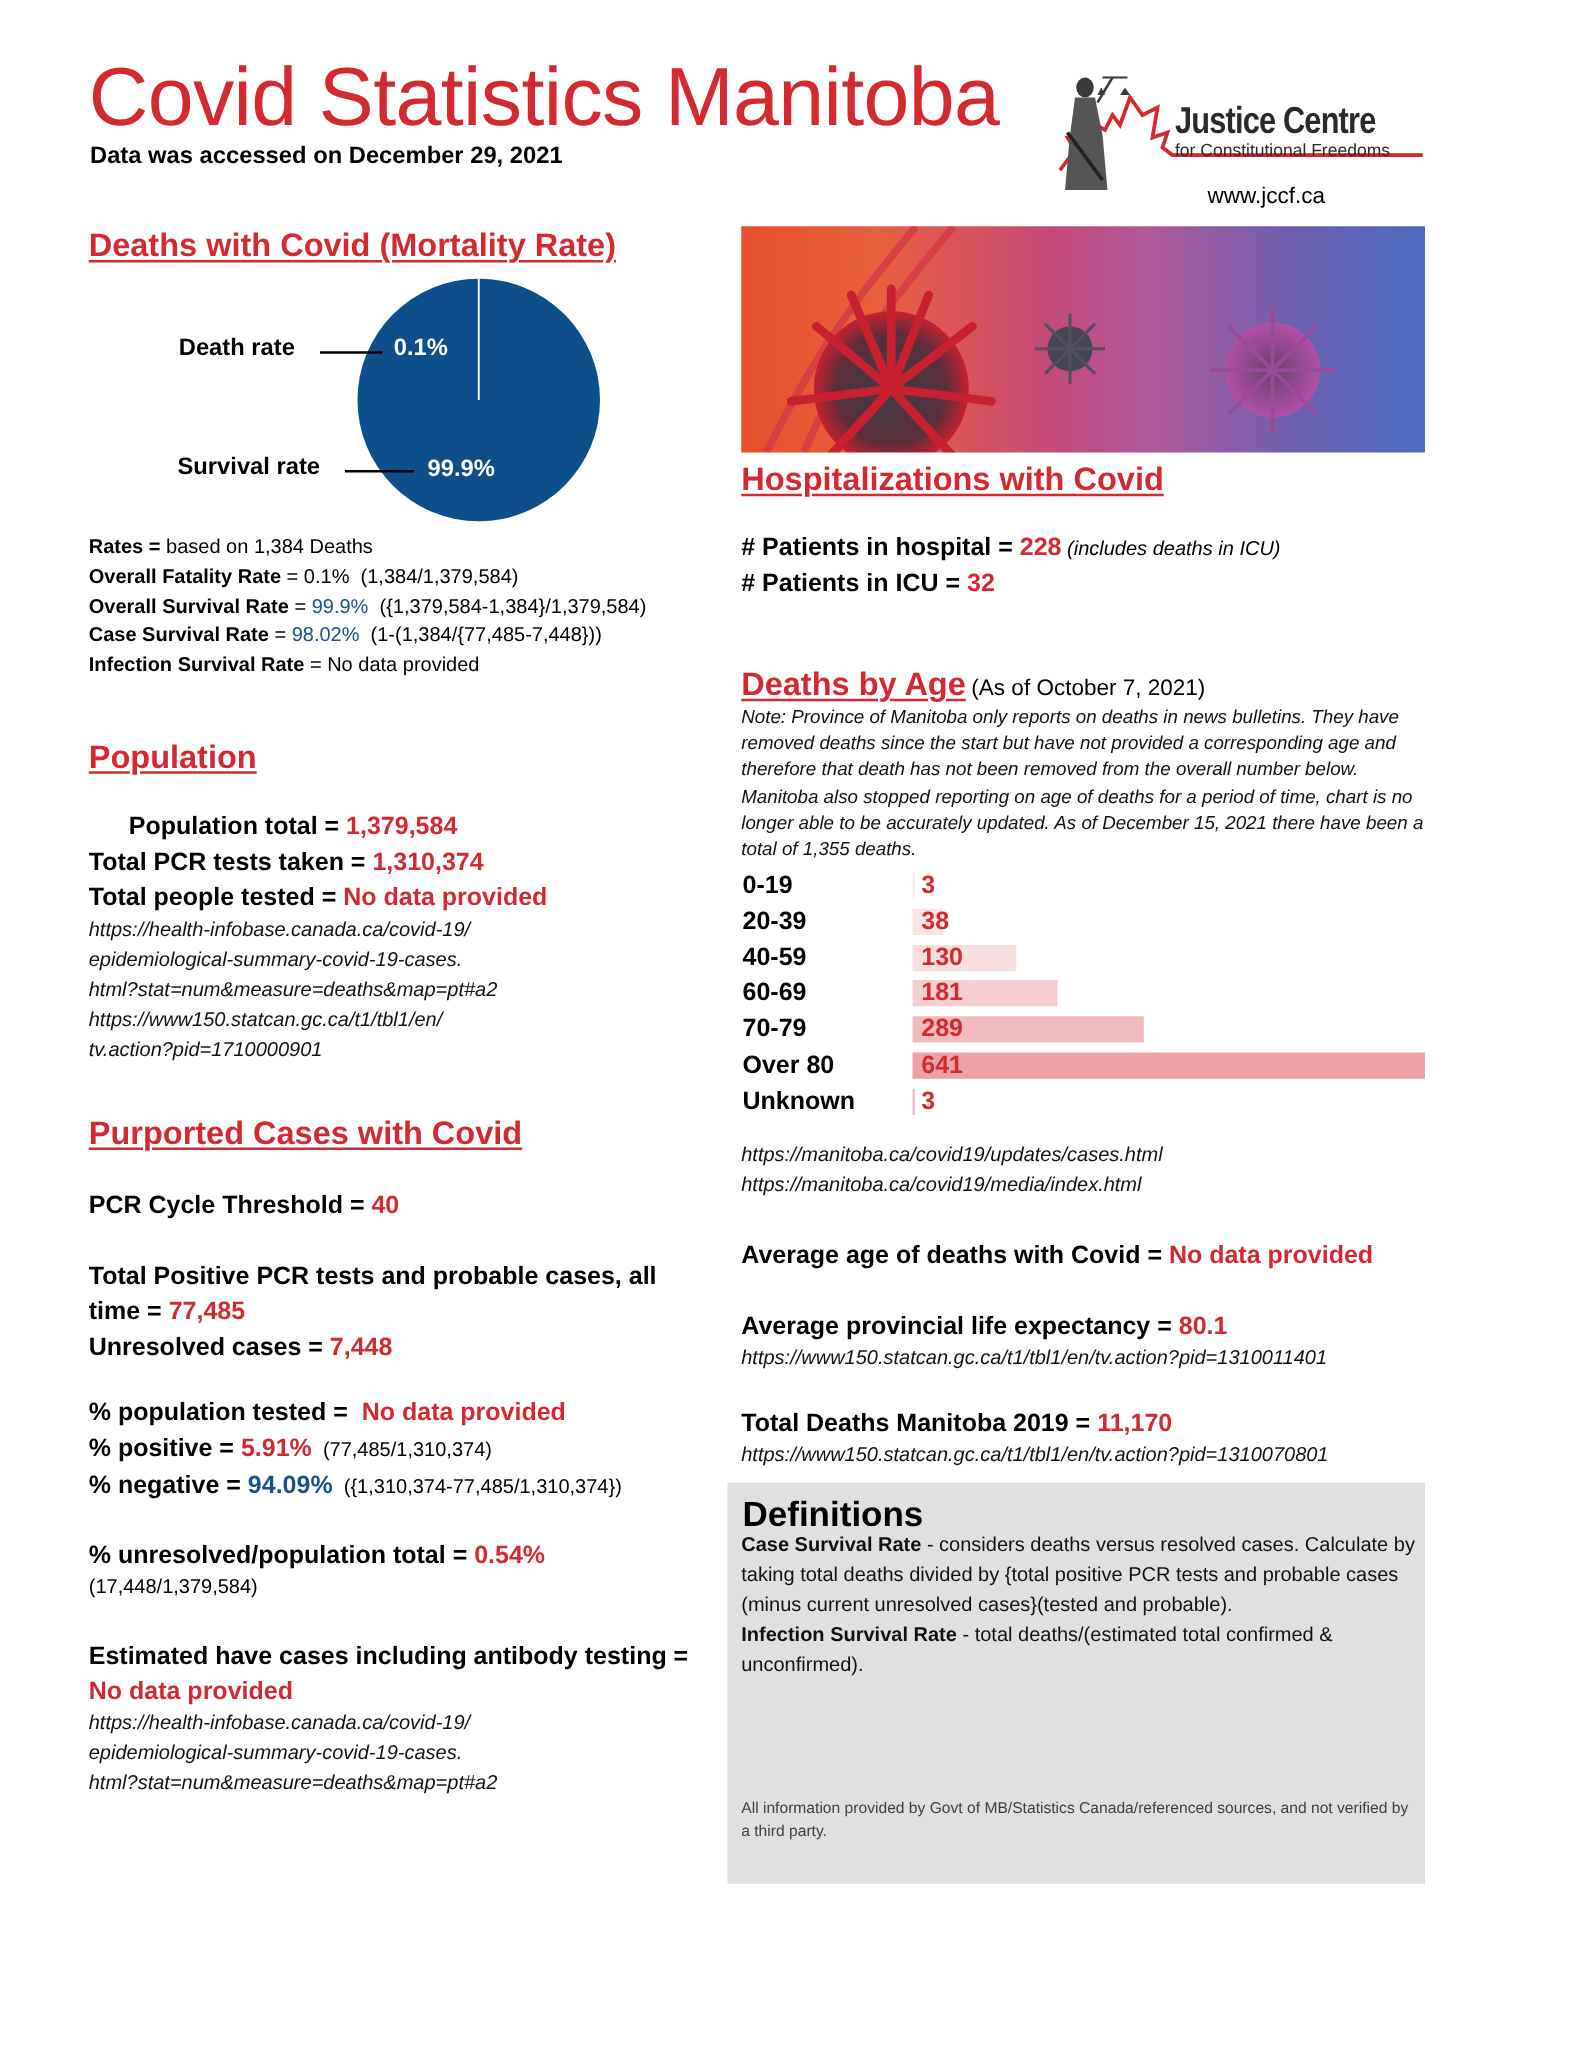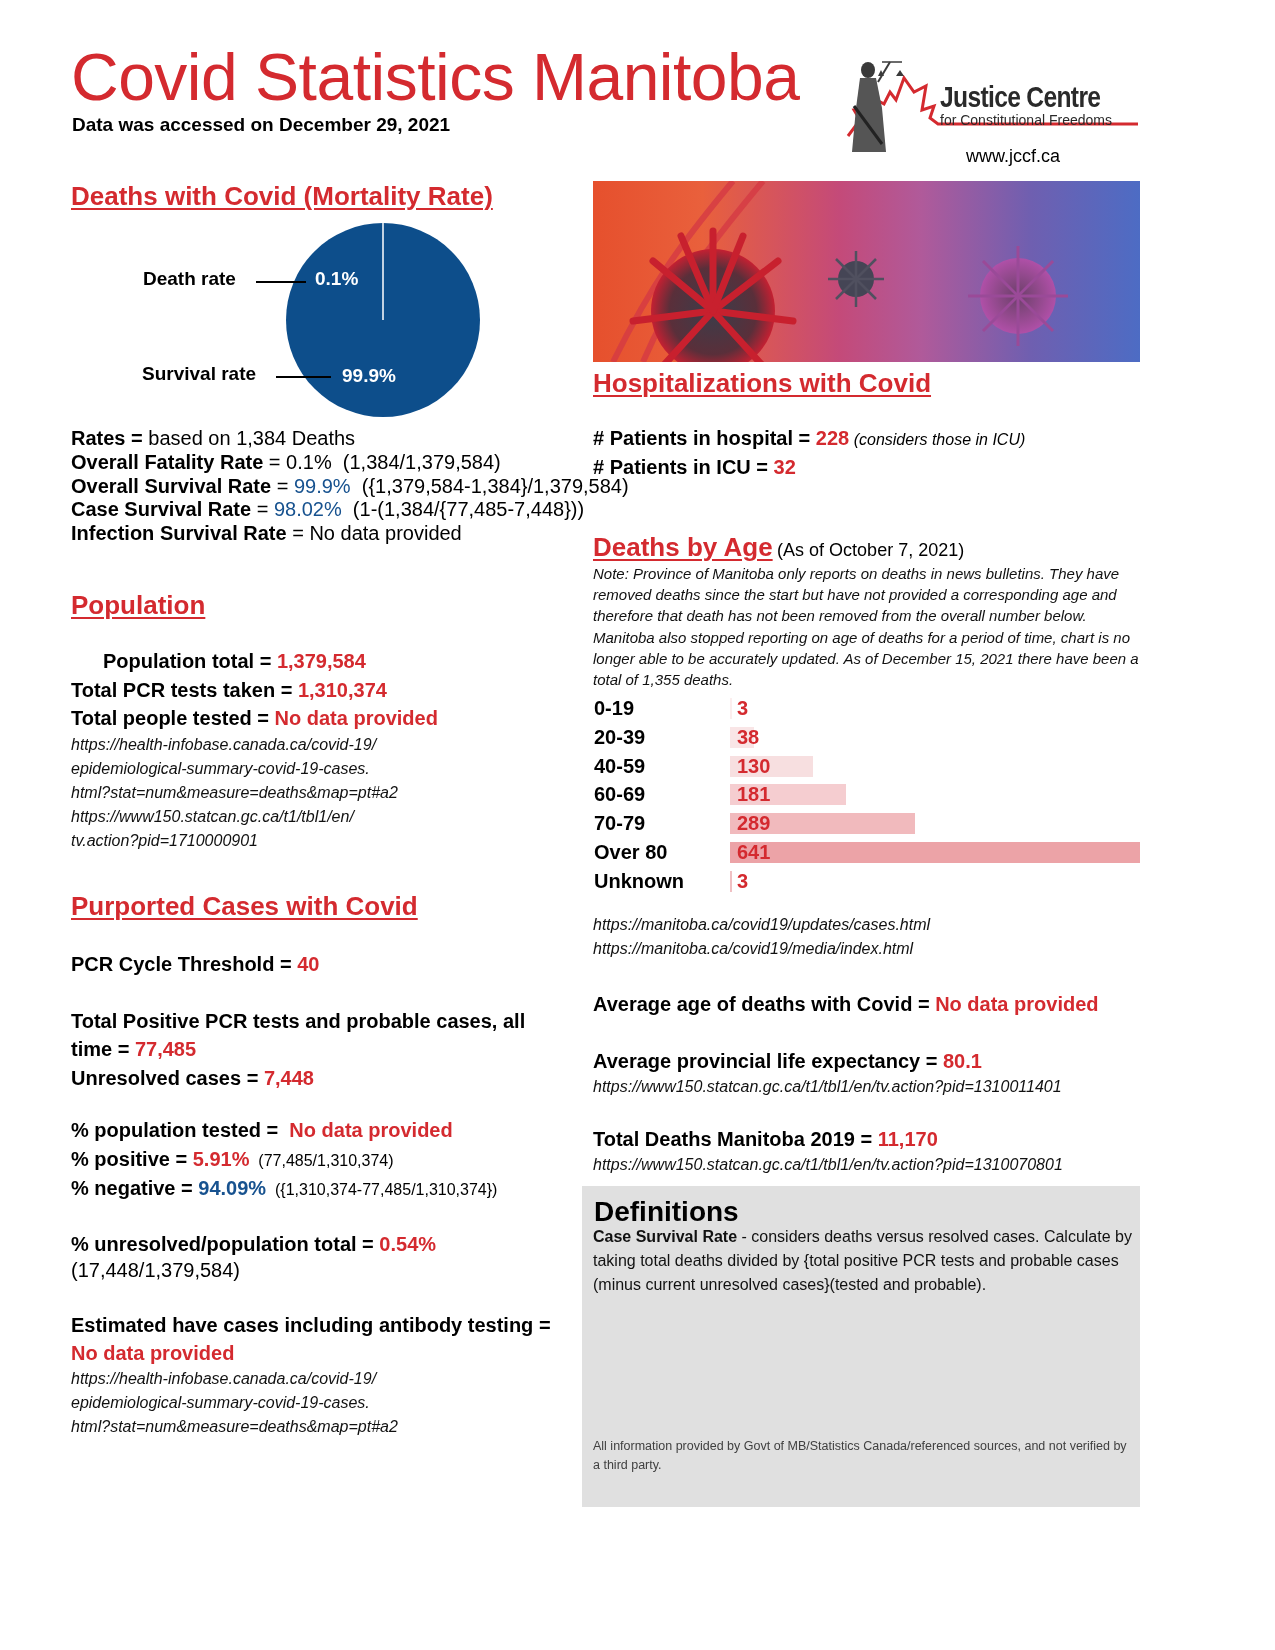--- a/index.html
+++ b/index.html
@@ -22,21 +22,21 @@
   #logo-url { left: 966px; top: 146px; font-size: 18px; white-space: nowrap; }
 
   .h2 { position: absolute; font-size: 26px; font-weight: bold; color: #d42a2f; text-decoration: underline; text-decoration-thickness: 2px; text-underline-offset: 3px; white-space: nowrap; }
 
   
   #pie { left: 285px; top: 222px; width: 196px; height: 196px; }
   .pie-lbl { position: absolute; font-size: 19px; font-weight: bold; white-space: nowrap; }
   .pie-line { position: absolute; height: 2px; background: #000; }
   .pie-val { position: absolute; font-size: 19px; font-weight: bold; color: #fff; white-space: nowrap; }
 
-  .line16 { position: absolute; font-size: 20px; white-space: nowrap; line-height: 24px; }
+  .line16 { position: absolute; font-size: 16px; white-space: nowrap; line-height: 24px; }
   .line20 { position: absolute; font-size: 20px; font-weight: bold; white-space: nowrap; line-height: 29px; }
   .url { position: absolute; font-size: 16px; font-style: italic; white-space: nowrap; line-height: 24px; color: #111; }
   .normal { font-weight: normal; }
 
   
   #banner { left: 593px; top: 181px; width: 547px; height: 181px; overflow: hidden;
     background: linear-gradient(90deg, #e6502d 0%, #e9603c 20%, #c44a79 45%, #b05a9a 60%, #6f5fb0 80%, #4d6cc4 100%); }
 
   
   #note { left: 593px; top: 563px; width: 555px; font-size: 15px; font-style: italic; line-height: 21.2px; color: #111; }
@@ -195,21 +195,21 @@
           <line x1="375" y1="115" x2="475" y2="115"></line>
         <line x1="390" y1="80" x2="460" y2="150"></line>
           <line x1="460" y1="80" x2="390" y2="150"></line>
       </g>
     </g>
   </svg>
 </div>
 
 <div class="h2" style="left:593px;top:368px;">Hospitalizations with Covid</div>
 <div class="line20" style="left:593px;top:424px;">
-  <span style="white-space:pre"># Patients in hospital = </span><span class="red">228</span><span class="i normal" style="font-size:16px;white-space:pre"> (considers those in ICU)</span>
+  <span style="white-space:pre"># Patients in hospital = </span><span class="red">228</span><span class="i normal" style="font-size:16px;white-space:pre"> (includes deaths in ICU)</span>
 </div>
 <div class="line20" style="left:593px;top:453px;">
   <span style="white-space:pre"># Patients in ICU = </span><span class="red">32</span>
 </div>
 
 <div class="abs" style="left:593px;top:532px;white-space:nowrap;">
   <span style="font-size:26px;font-weight:bold;color:#d42a2f;text-decoration:underline;text-decoration-thickness:2px;text-underline-offset:3px;">Deaths by Age</span>
   <span style="font-size:18px;">(As of October 7, 2021)</span>
 </div>
 <div id="note" class="abs">Note:  Province of Manitoba only reports on deaths in news bulletins. They have removed deaths since the start but have not provided a corresponding age and therefore that death has not been removed from the overall number below. Manitoba also stopped reporting on age of deaths for a period of time, chart is no longer able to be accurately updated. As of December 15, 2021 there have been a total of 1,355 deaths.</div>
@@ -250,14 +250,15 @@
 <div class="url" style="left:593px;top:1075px;">https://www150.statcan.gc.ca/t1/tbl1/en/tv.action?pid=1310011401</div>
 <div class="line20" style="left:593px;top:1125px;">
   <span style="white-space:pre">Total Deaths Manitoba 2019 = </span><span class="red">11,170</span>
 </div>
 <div class="url" style="left:593px;top:1153px;">https://www150.statcan.gc.ca/t1/tbl1/en/tv.action?pid=1310070801</div>
 
 <div id="defs" class="abs"></div>
 <div id="defs-title" class="abs">Definitions</div>
 <div id="defs-body" class="abs">
   <div><span class="b">Case Survival Rate</span><span> - considers deaths versus resolved cases. Calculate by taking total deaths divided by {total positive PCR tests and probable cases (minus current unresolved cases}(tested and probable).</span></div>
+  <div><span class="b">Infection Survival Rate</span><span> - total deaths/(estimated total confirmed &amp; unconfirmed).</span></div>
 </div>
 <div id="disclaimer" class="abs">All information provided by Govt of MB/Statistics Canada/referenced sources, and not verified by a third party.</div>
 
 </body></html>

